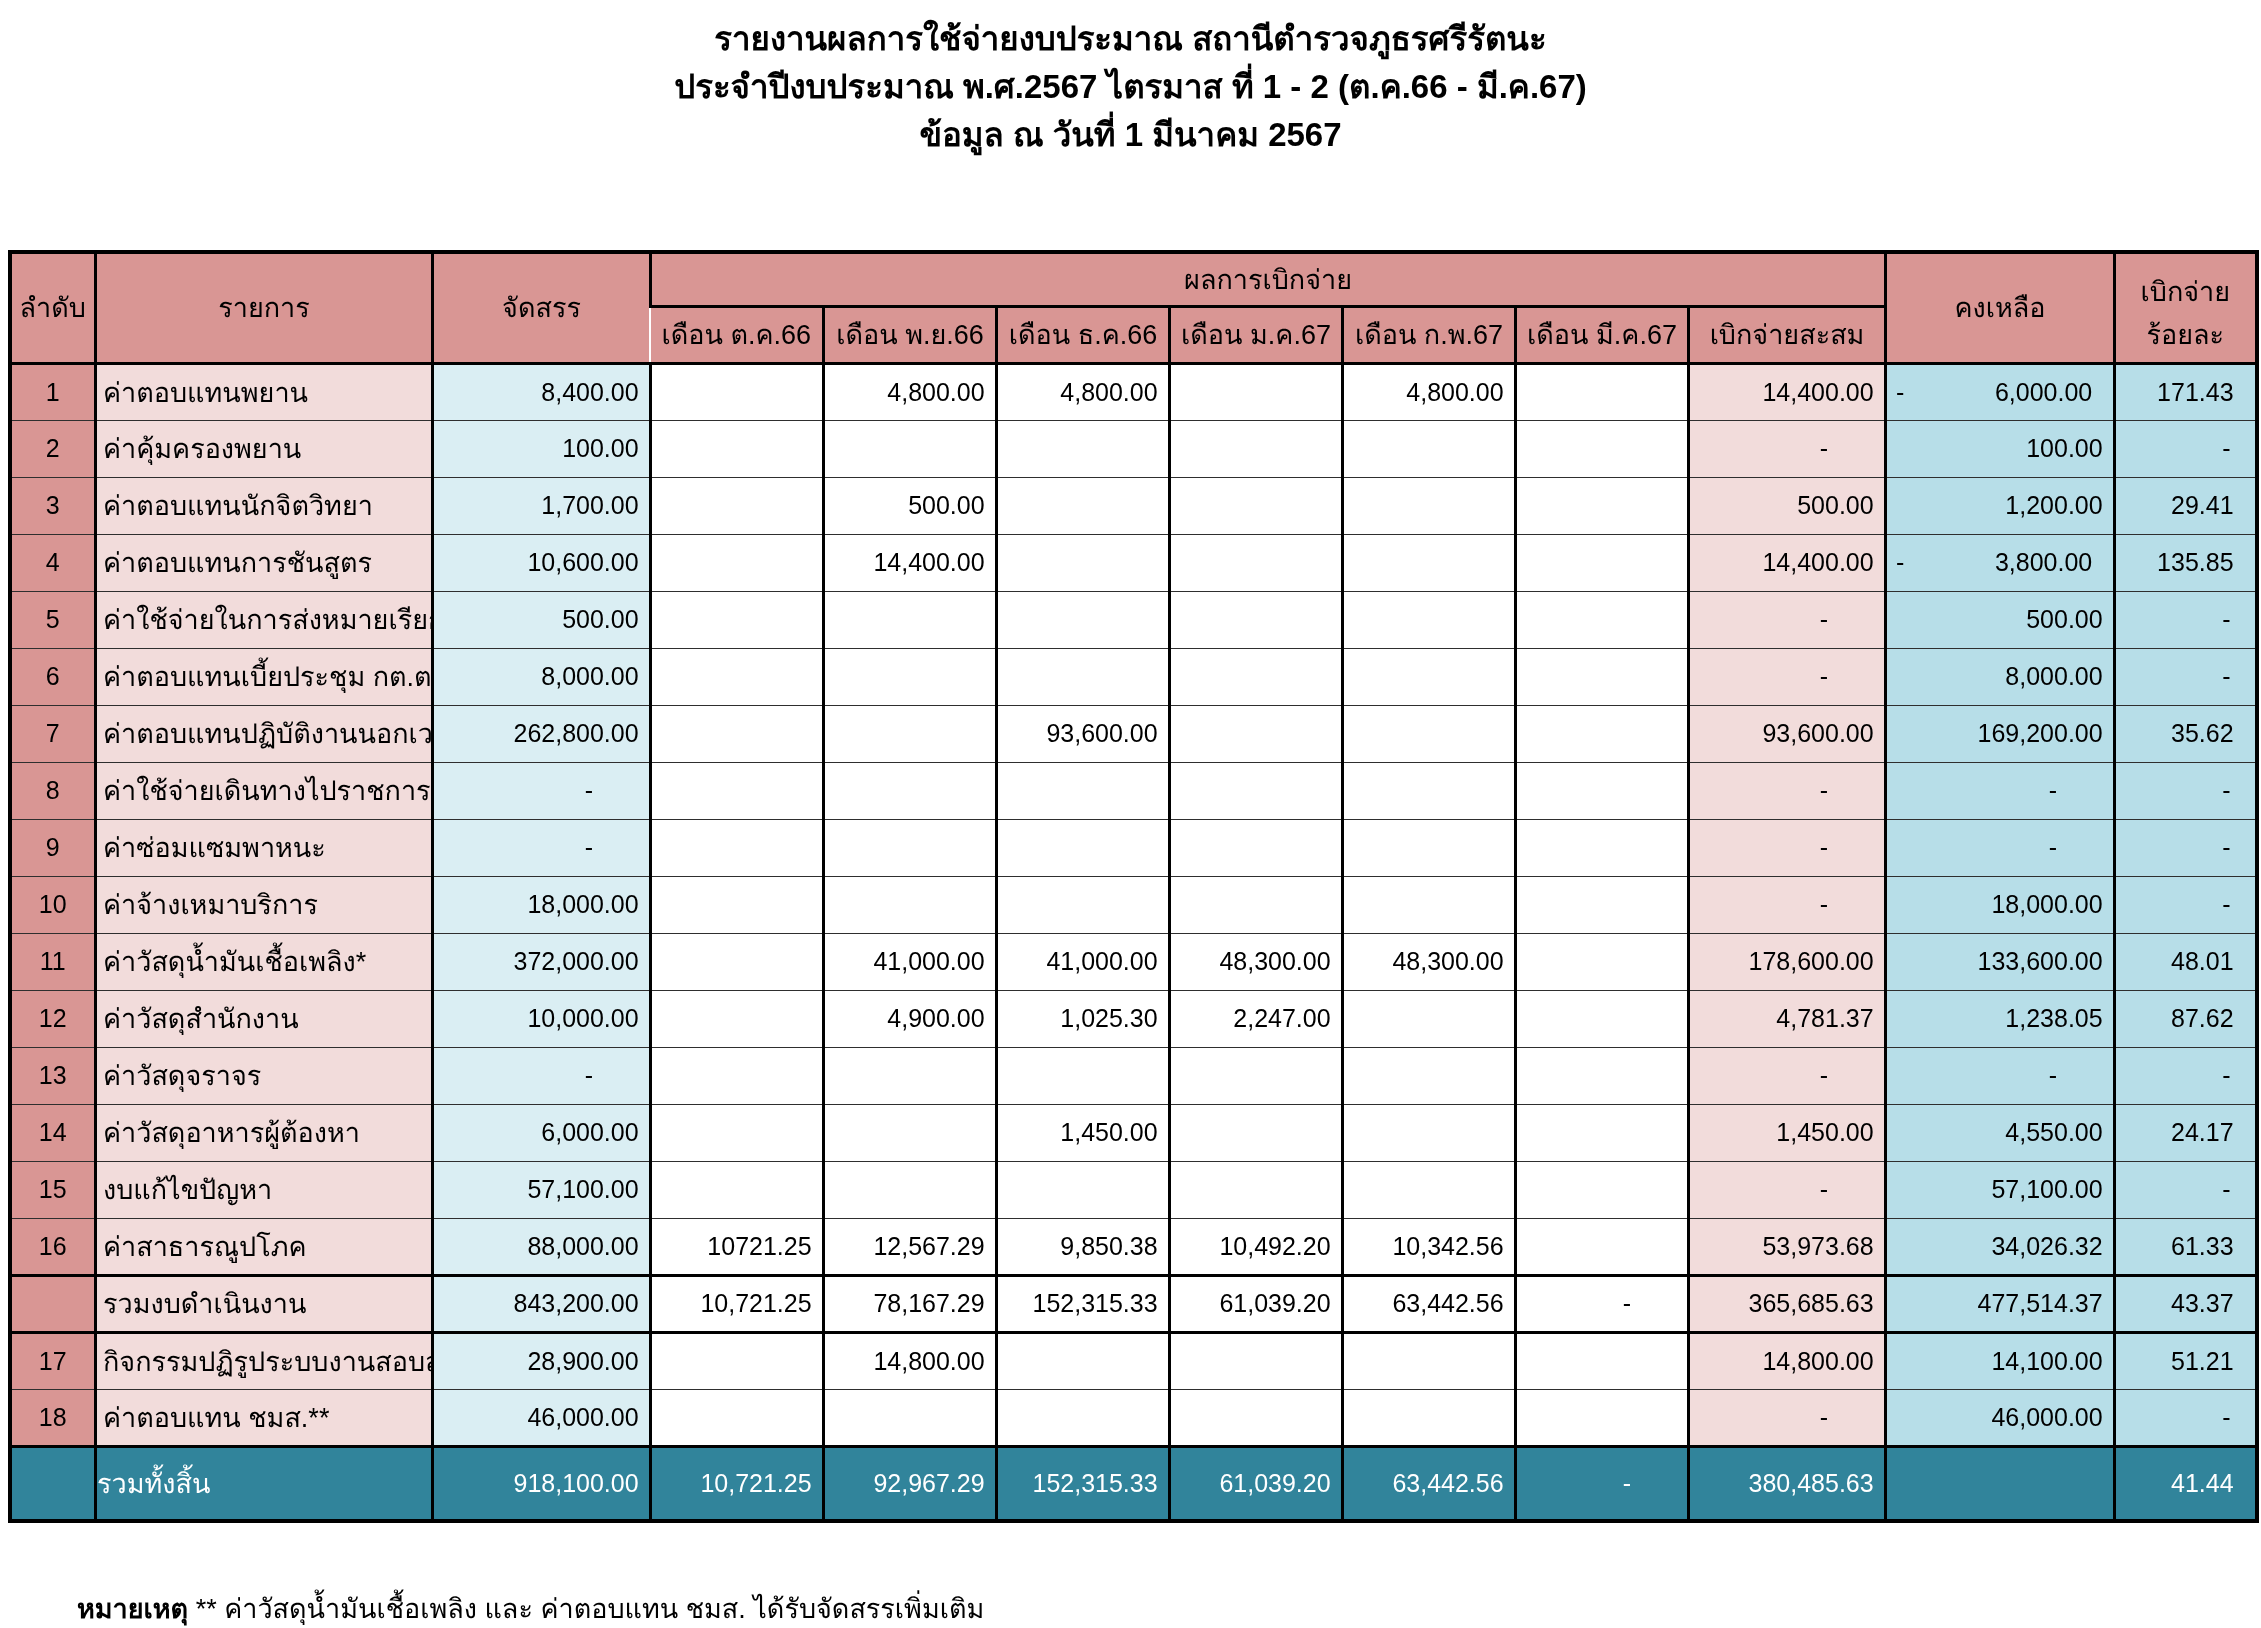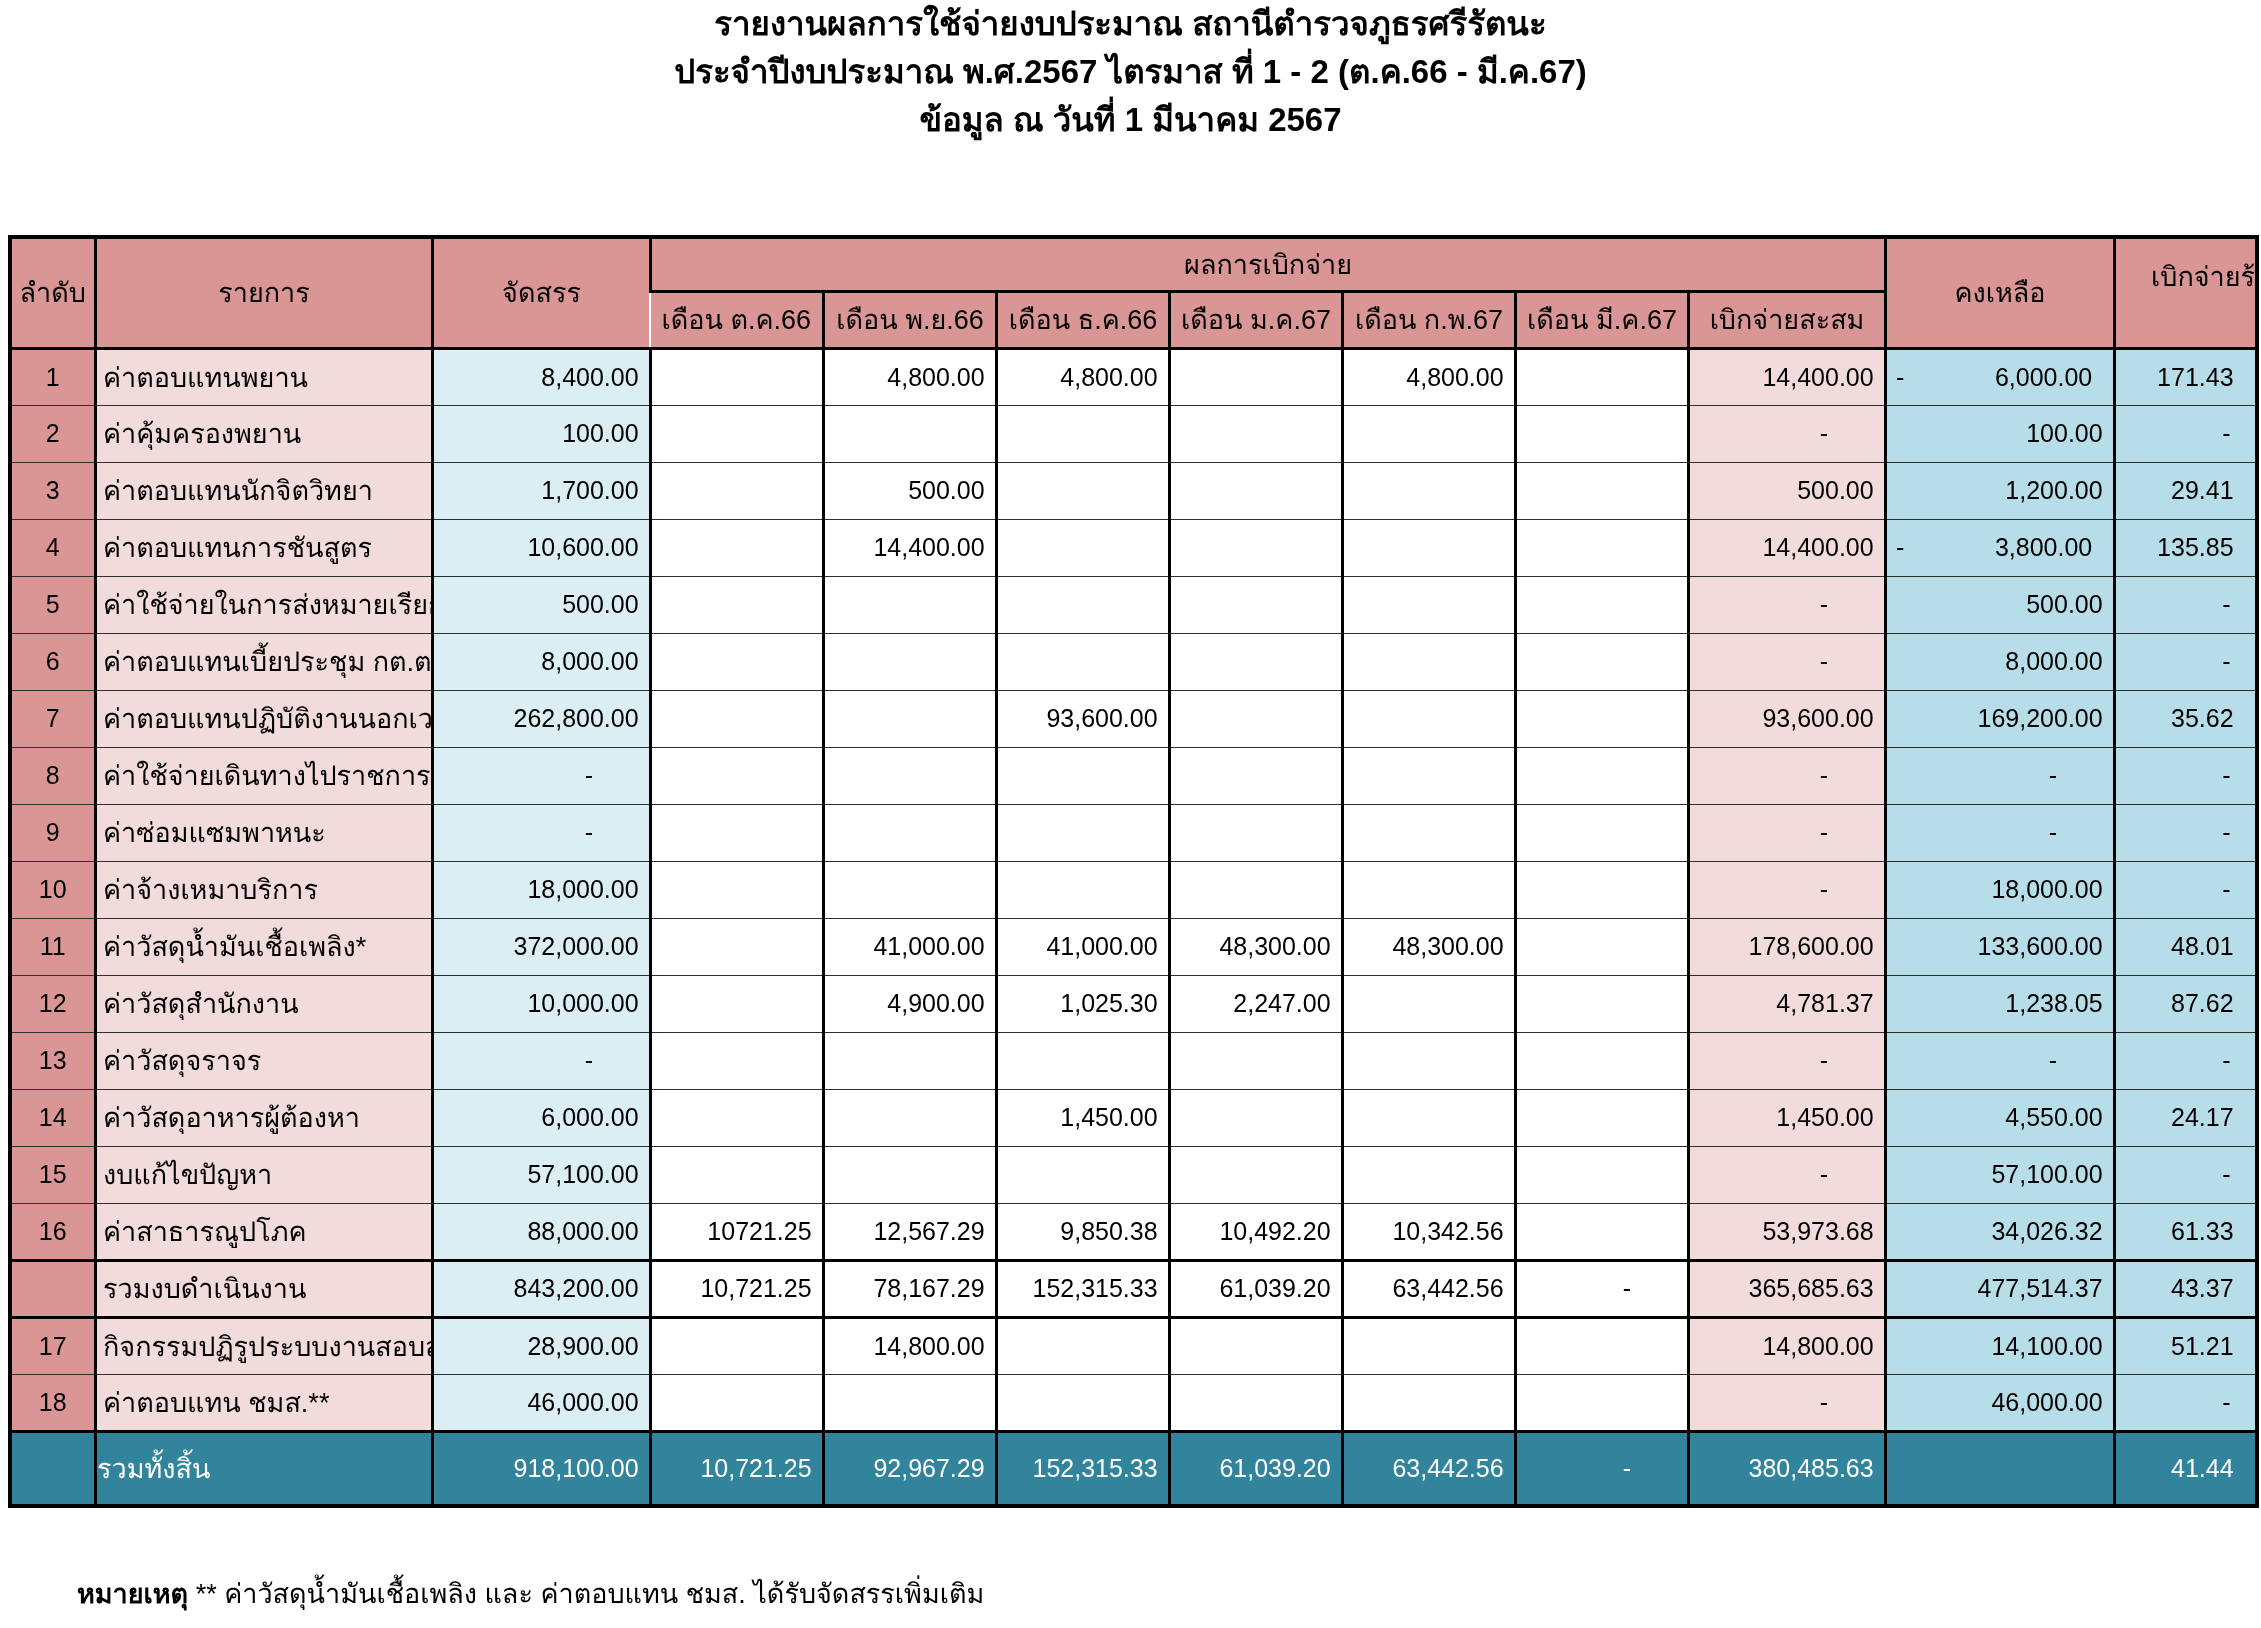--- a/index.html
+++ b/index.html
@@ -13,20 +13,21 @@
   }
   *{box-sizing:border-box;}
   html,body{margin:0;padding:0;}
   body{
     width:2261px;height:1629px;
     background:#fff;color:#000;
     font-family:"Liberation Sans","DejaVu Sans",sans-serif;
     overflow:hidden;
   }
   .title-block{
+    padding-top:15px;
     text-align:center;
   }
   .title-line{
     font-size:33px;
     font-weight:bold;
     line-height:48px;
     white-space:nowrap;
   }
   table.budget{
     margin:91px 0 0 7.5px;
@@ -47,22 +48,22 @@
     background:var(--salmon);
     font-weight:normal;
     font-size:27px;
     text-align:center;
     border-bottom:3.7px solid var(--ink);
   }
   thead tr.h1{height:54px;}
   thead tr.h2{height:57px;margin-top:48px;}
   thead th.group{border-bottom:3px solid var(--ink);}
   thead th.pct-head .stack{
-    display:flex;flex-direction:row;justify-content:space-between;
-    height:88px;padding:6px 0;margin-left:35px;
+    display:flex;flex-direction:column;justify-content:space-between;
+    height:88px;padding:6px 0;
   }
   tbody tr{height:57px;}
   tbody tr.grand{height:75px;}
   tbody td{
     border-top:1.5px solid #2e2e2e;
     font-size:25px;
   }
   tbody tr:first-child td{border-top:none;}
   tbody tr.subtotal td{border-top:3.7px solid var(--ink);border-bottom:3.7px solid var(--ink);}
   tbody tr.grand td{border-top:3.7px solid var(--ink);background:var(--teal);color:var(--white);}

